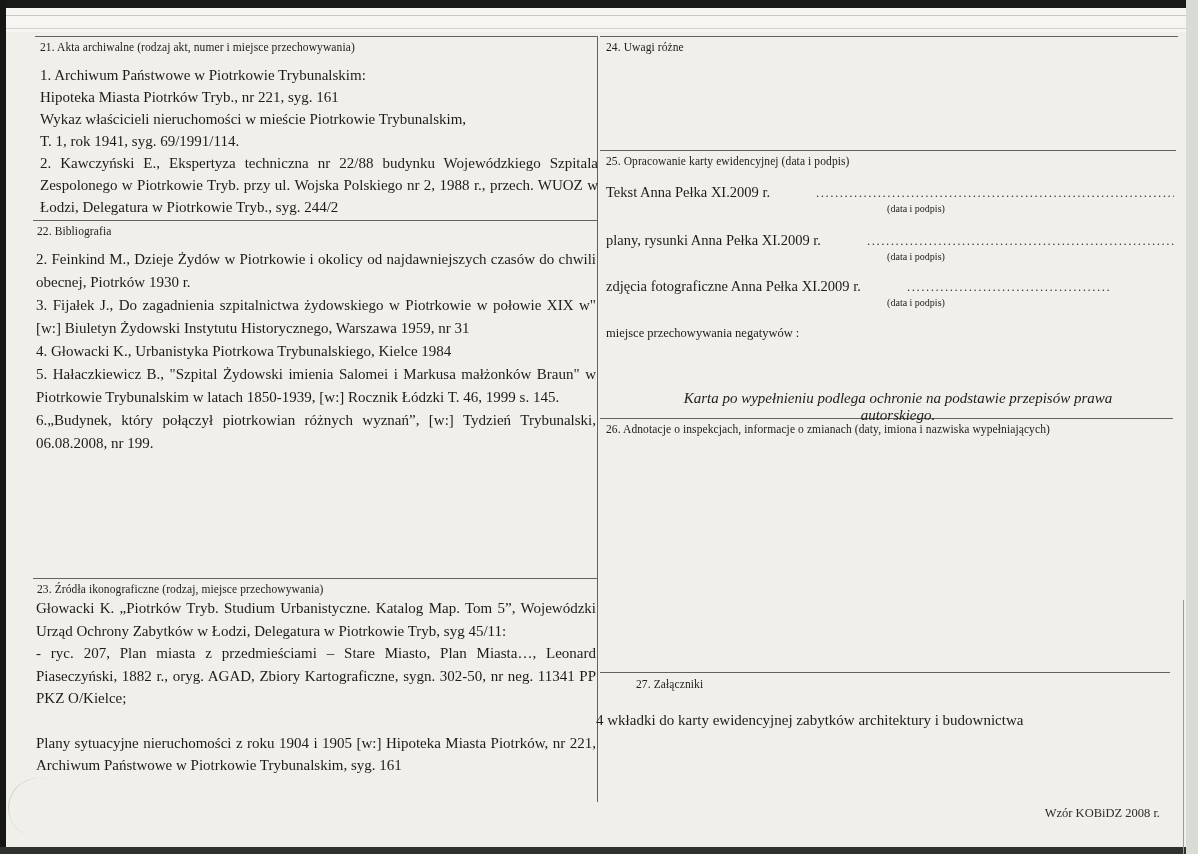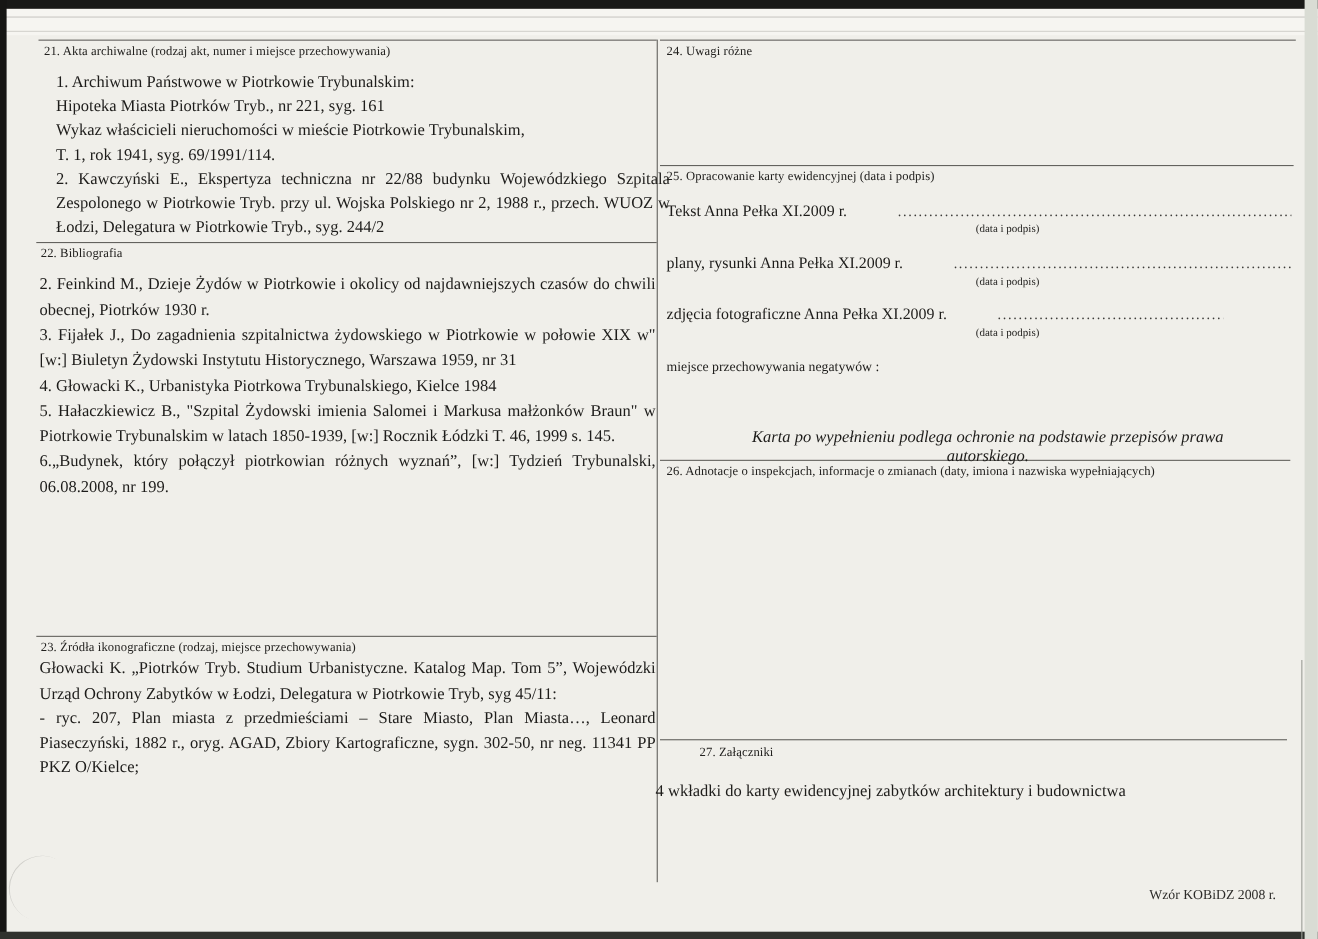--- a/index.html
+++ b/index.html
@@ -28,21 +28,21 @@
   .vline{position:absolute;width:1px;background:#63625e;}
 
   .sec-label{font-size:11.5px;letter-spacing:0.1px;color:#22211f;}
   .body-text{font-size:15px;line-height:22px;}
   .just{text-align:justify;}
 
   .abs{position:absolute;}
 
   
   .s21-head{left:40px;top:41px;}
-  .s21-body{left:51px;top:64px;width:558px;}
+  .s21-body{left:40px;top:64px;width:558px;}
   .s22-head{left:37px;top:225px;}
   .s22-body{left:36px;top:248px;width:560px;line-height:23px;}
   .s23-head{left:37px;top:583px;}
   .s23-body{left:36px;top:597px;width:560px;line-height:22.5px;}
   .s23-gap{margin-top:22px;}
 
   
   .s24-head{left:606px;top:41px;}
   .s25-head{left:606px;top:155px;}
   .s25-rows{left:606px;top:184px;width:568px;}
@@ -102,20 +102,21 @@
     <div class="just">3. Fijałek J., Do zagadnienia szpitalnictwa żydowskiego w Piotrkowie  w połowie XIX w" [w:] Biuletyn Żydowski Instytutu Historycznego, Warszawa 1959, nr 31</div>
     <div class="just">4. Głowacki K., Urbanistyka Piotrkowa Trybunalskiego, Kielce 1984</div>
     <div class="just">5. Hałaczkiewicz B., "Szpital Żydowski imienia Salomei i Markusa małżonków Braun" w Piotrkowie Trybunalskim w latach 1850-1939, [w:] Rocznik Łódzki T. 46, 1999 s. 145.</div>
     <div class="just">6.„Budynek, który połączył piotrkowian różnych wyznań”, [w:] Tydzień Trybunalski, 06.08.2008, nr 199.</div>
   </div>
 
   <div class="abs sec-label s23-head">23. Źródła ikonograficzne (rodzaj, miejsce przechowywania)</div>
   <div class="abs body-text s23-body">
     <div class="just">Głowacki K. „Piotrków Tryb. Studium Urbanistyczne. Katalog Map. Tom 5”, Wojewódzki Urząd Ochrony Zabytków w Łodzi, Delegatura w Piotrkowie Tryb, syg 45/11:</div>
     <div class="just">- ryc. 207, Plan miasta z przedmieściami – Stare Miasto, Plan Miasta…, Leonard Piaseczyński, 1882 r., oryg. AGAD, Zbiory Kartograficzne, sygn. 302-50, nr neg. 11341 PP PKZ O/Kielce;</div>
+    <div class="just s23-gap">Plany sytuacyjne nieruchomości z roku 1904 i 1905 [w:] Hipoteka Miasta Piotrków, nr 221,  Archiwum Państwowe w Piotrkowie Trybunalskim, syg. 161</div>
   </div>
 
   <div class="abs sec-label s24-head">24. Uwagi różne</div>
 
   <div class="abs sec-label s25-head">25. Opracowanie karty ewidencyjnej (data i podpis)</div>
   <div class="abs s25-rows">
     <div class="sig-row">
       <span>Tekst  Anna Pełka  XI.2009 r. </span>
       <span class="sig-dots">..........................................................................................................................................</span>
     </div>

